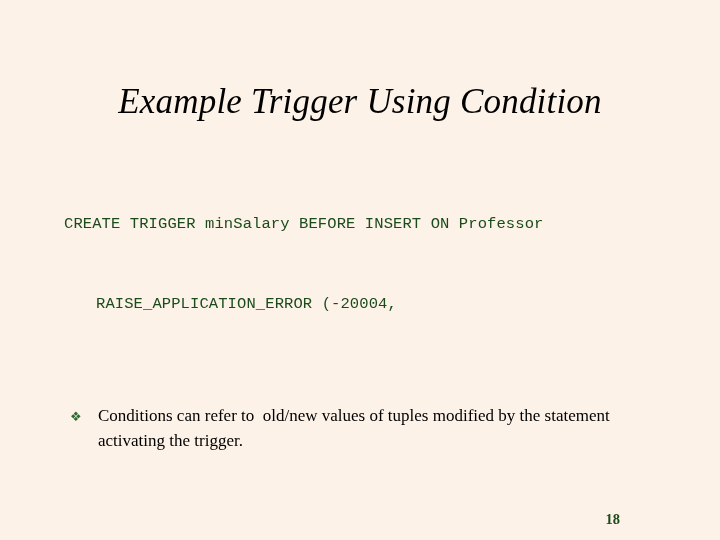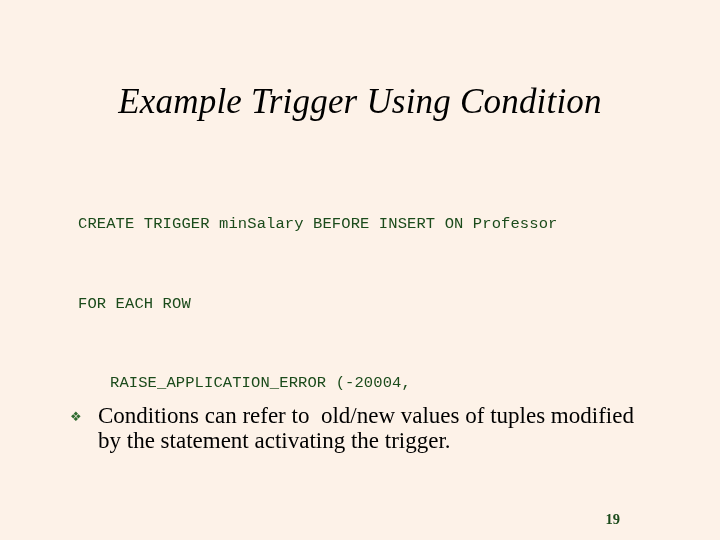--- a/index.html
+++ b/index.html
@@ -48,21 +48,20 @@
     font-size: 15.5px;
     line-height: 26.5px;
     color: #1B4B1B;
     white-space: pre;
     letter-spacing: 0.1px;
   }
   .code-line {
     white-space: pre;
     display: block;
     height: 26.5px;
-    margin-left: 14px;
   }
   .code-line.indent-1 {
     padding-left: 32px;
     font-size: 15.5px;
   }
 
   
   .bullet-row {
     position: absolute;
     left: 70px;
@@ -77,21 +76,21 @@
     color: #2F6B2F;
     font-family: "DejaVu Sans", sans-serif;
     font-size: 13px;
     line-height: 24px;
     text-align: left;
     padding-top: 1px;
   }
   .bullet-text {
     flex: 1 1 auto;
     font-family: "Liberation Serif", "DejaVu Serif", serif;
-    font-size: 23px;
+    font-size: 17px;
     line-height: 24.5px;
     color: #000000;
     white-space: pre-wrap;
   }
 
   
   .page-number {
     position: absolute;
     right: 22px;
     bottom: 12px;
@@ -104,26 +103,25 @@
 </style>
 </head>
 <body style="background: rgb(253, 242, 232);">
 
 <div class="slide">
 
   <h1 class="slide-title">Example Trigger Using Condition</h1>
 
   <div class="code-block">
     <span class="code-line">CREATE TRIGGER minSalary BEFORE INSERT ON Professor</span>
-    <span class="code-line">FOR EACH ROW</span>
     <span class="code-line indent-1">RAISE_APPLICATION_ERROR (-20004,</span>
     
     
   </div>
 
   <div class="bullet-row">
     <span class="bullet-mark">❖</span>
     <span class="bullet-text">Conditions can refer to  old/new values of tuples modified by the statement activating the trigger.</span>
   </div>
 
-  <div class="page-number">19</div>
+  <div class="page-number">18</div>
 
 </div>
 
 </body></html>

